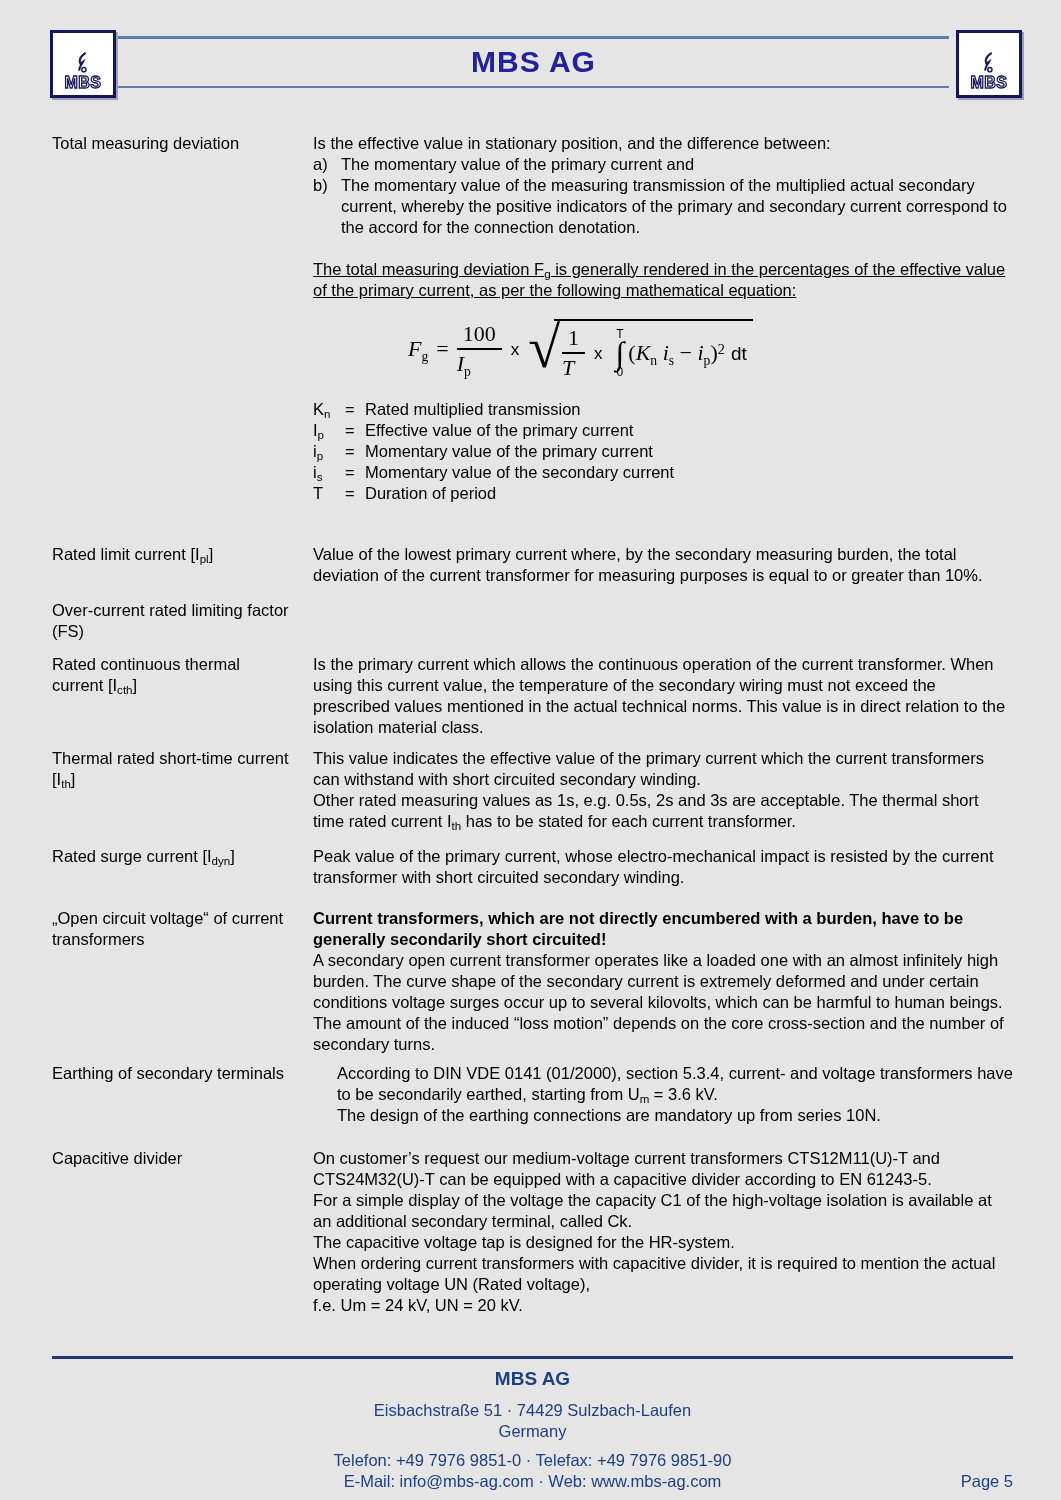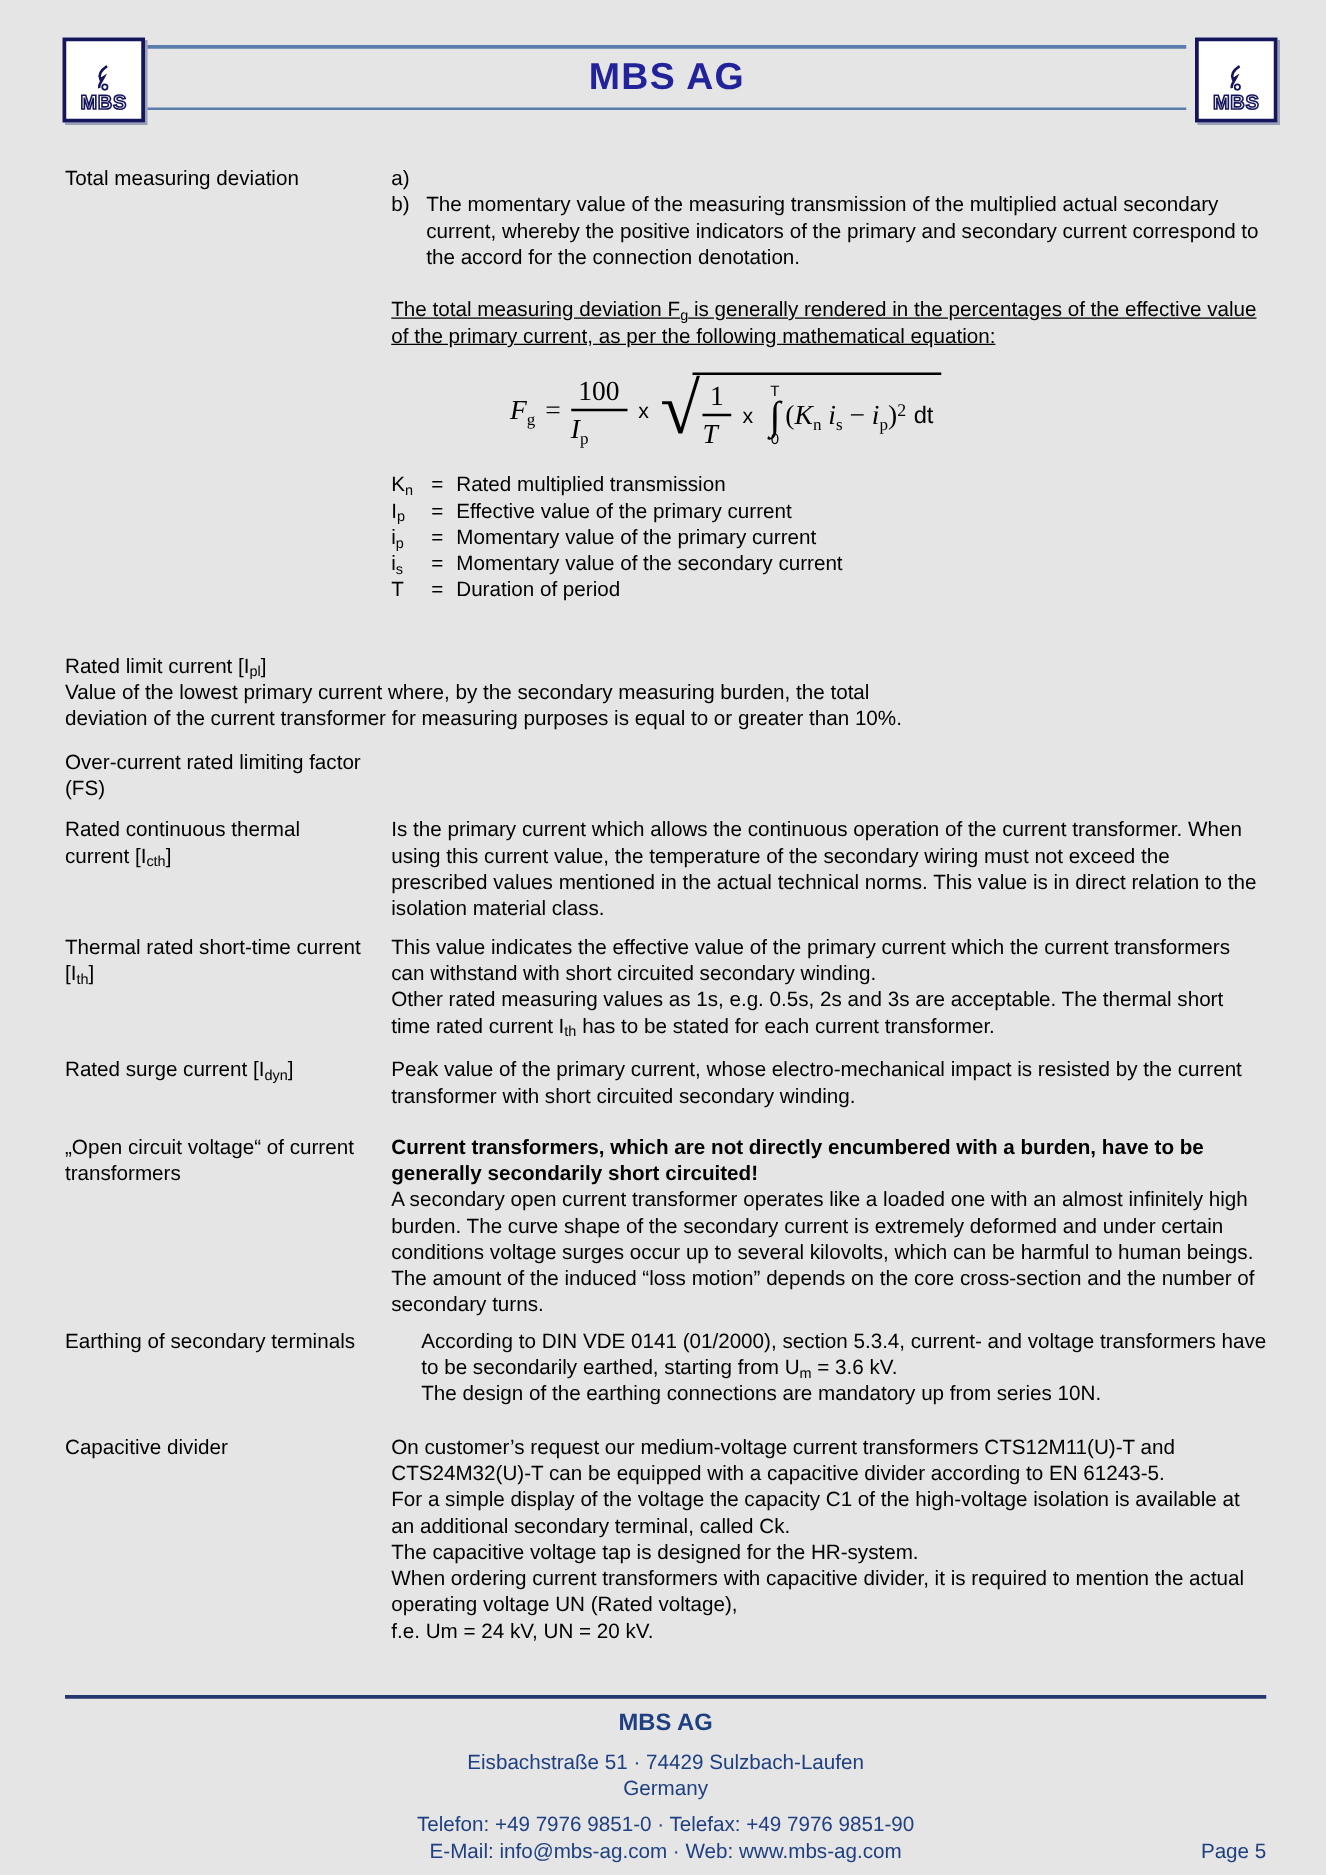--- a/index.html
+++ b/index.html
@@ -67,21 +67,21 @@
   .sqrt{display:flex;align-items:flex-start;}
   .radical{font-size:58px;line-height:44px;font-weight:400;margin-right:-6px;transform:translateY(7px);}
   .radicand{border-top:2.5px solid #000;display:flex;align-items:center;padding:6px 6px 0 8px;}
   .integral{display:inline-flex;flex-direction:column;align-items:center;line-height:1;margin:0 4px;}
   .integral .lim{font-size:12px;font-family:"Liberation Sans",sans-serif;line-height:1;}
   .integral .sign{font-size:32px;line-height:26px;}
   .expr{white-space:nowrap;}
   .dt{font-family:"Liberation Sans",sans-serif;font-size:19px;margin-left:6px;}
 
   
-  .s1{margin-bottom:40px;} .s2{margin-bottom:14px;flex-direction:column;} .s3{margin-bottom:12px;}
+  .s1{margin-bottom:40px;} .s2{margin-bottom:14px;} .s3{margin-bottom:12px;}
   .s4{margin-bottom:10px;} .s5{margin-bottom:14px;} .s6{margin-bottom:20px;}
   .s7{margin-bottom:8px;}  .s8{margin-bottom:22px;gap:24px;}
 
   
   .footer{position:absolute;top:1356px;left:52px;width:961px;color:#1e3f80;text-align:center;}
   .footer-rule{height:2.5px;background:#23376e;margin-bottom:9px;}
   .f-company{font-size:19px;font-weight:bold;line-height:21px;margin-bottom:11px;}
   .f-line{line-height:21px;}
   .f-phone{margin-top:8px;}
   .email-row{position:relative;}
@@ -112,22 +112,24 @@
       <div class="page-title">MBS AG</div>
       <div class="rule"></div>
     </div>
   </div>
 
   <div class="main">
 
     <div class="row s1">
       <div class="label">Total measuring deviation</div>
       <div class="content">
+        <p>Is the effective value in stationary position, and the difference between:</p>
         <div class="li">
           <span class="marker">a)</span>
+          <span>The momentary value of the primary current and</span>
         </div>
         <div class="li">
           <span class="marker">b)</span>
           <span>The momentary value of the measuring transmission of the multiplied actual secondary current, whereby the positive indicators of the primary and secondary current correspond to the accord for the connection denotation.</span>
         </div>
         <p class="gap-top">The total measuring deviation F<sub>g</sub> is generally rendered in the percentages of the effective value of the primary current, as per the following mathematical equation:</p>
 
         <div class="equation">
           <span><i>F</i><sub>g</sub></span>
           <span class="eq-sign">=</span>

